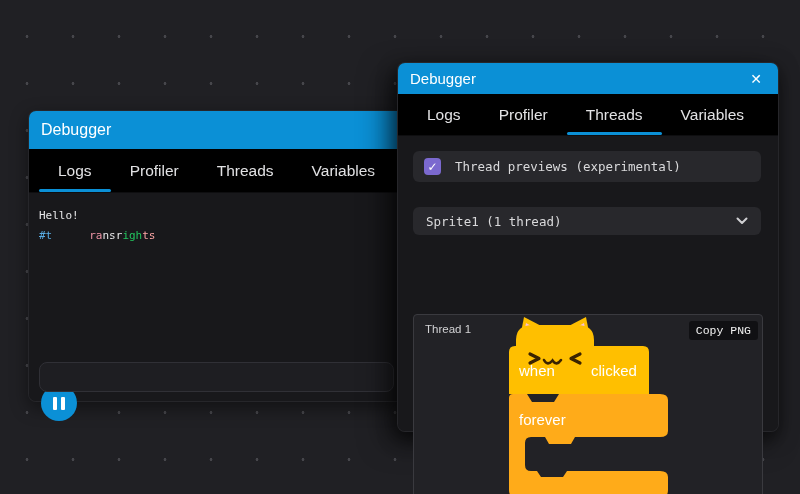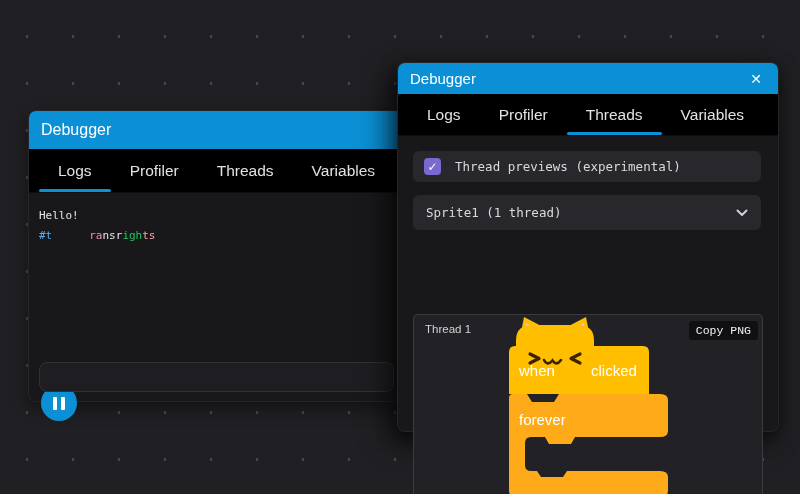--- a/index.html
+++ b/index.html
@@ -51,21 +51,21 @@
     display:flex; align-items:center; justify-content:center; gap:4px;}
   .pause i{display:block; width:4px; height:13px; background:#fff; border-radius:1px;}
   .log-input{position:absolute; left:10px; right:10px; bottom:9px; height:30px;
     background:#1e1e22; border:1px solid #303036; border-radius:8px; color:#e6e6e8;
     font-family:"DejaVu Sans Mono", monospace; font-size:13px; padding:0 10px; outline:none;}
   
   .row{margin:15px 17px 0 15px; background:#28282c; border-radius:6px;
     display:flex; align-items:center; font-family:"DejaVu Sans Mono", monospace;
     font-size:12.5px; color:#dadadc;}
   .row.check{height:31px; padding:0 11px; gap:14px; margin-top:15px;}
-  .row.select{height:35px; padding:0 13px; margin-top:13px; cursor:pointer;}
+  .row.select{height:28px; padding:0 13px; margin-top:25px; cursor:pointer;}
   .checkbox{width:17px; height:17px; border-radius:4px; background:var(--checkbox-purple);
     display:flex; align-items:center; justify-content:center; color:#fff; font-size:12px;
     cursor:pointer; flex:none; font-family:"DejaVu Sans", sans-serif;}
   .row.select .chev{margin-left:auto;}
   .panel{position:absolute; left:15px; top:178px; width:350px; height:185px;
     background:#222226; border:1px solid #3a3a3f; border-radius:4px; overflow:hidden;}
   .panel svg.blocks{position:absolute; left:-1px; top:-1px; width:350px; height:185px;}
   .thread-name{position:absolute; left:11px; top:8px;
     font-family:Liberation Sans, sans-serif; font-size:11.5px; color:#d2d2d4;}
   .copy-btn{position:absolute; right:4px; top:6px; background:#101013; border:none;

